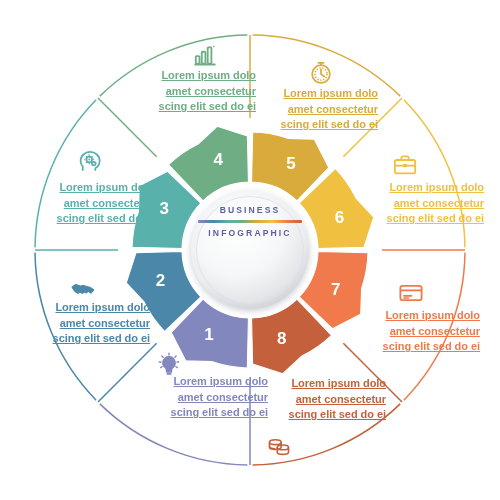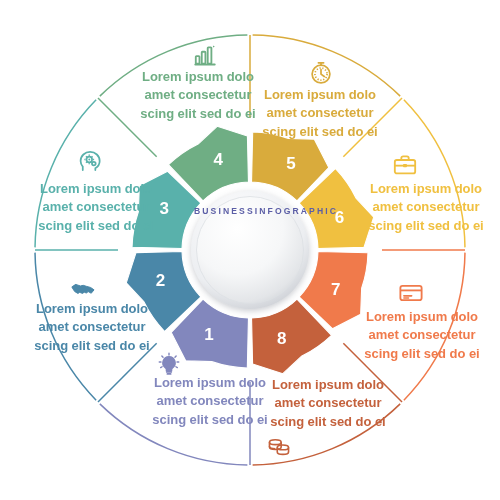--- a/index.html
+++ b/index.html
@@ -16,25 +16,26 @@
     font-family:"Liberation Sans", sans-serif;
     font-weight:bold;
     font-size:17px;
     fill:#ffffff;
     text-anchor:middle;
     dominant-baseline:middle;
   }
   .label-block{
     position:absolute;
     width:116px;
-    text-align:center;
-    font-size:13px;
+    text-align:right;
+    font-size:11px;
     font-weight:bold;
     line-height:1.42;
     letter-spacing:-0.05px;
+    text-decoration:underline;
   }
   .label-block div{white-space:nowrap;}
   .icon-holder{
     position:absolute;
     width:26px;height:26px;
   }
   .icon-holder svg{width:100%;height:100%;display:block;}
 
   .ctr-title{
     font-size:8.6px;
@@ -45,23 +46,23 @@
   }
   .ctr-sub{
     font-size:8.6px;
     font-weight:bold;
     letter-spacing:2.1px;
     color:#5b5ea6;
     text-align:right;
   }
   #center-text{
     position:absolute;
-    left:194px;top:205px;
+    left:186px;top:205px;
     width:128px;
-    display:flex;align-items:center;
+    display:flex;flex-direction:column;align-items:center;
   }
   #grad-bar{
     width:104px;height:2.6px;
     margin:5px 0 5px 0;
     border-radius:1px;
   }
 </style>
 </head>
 <body>
 

